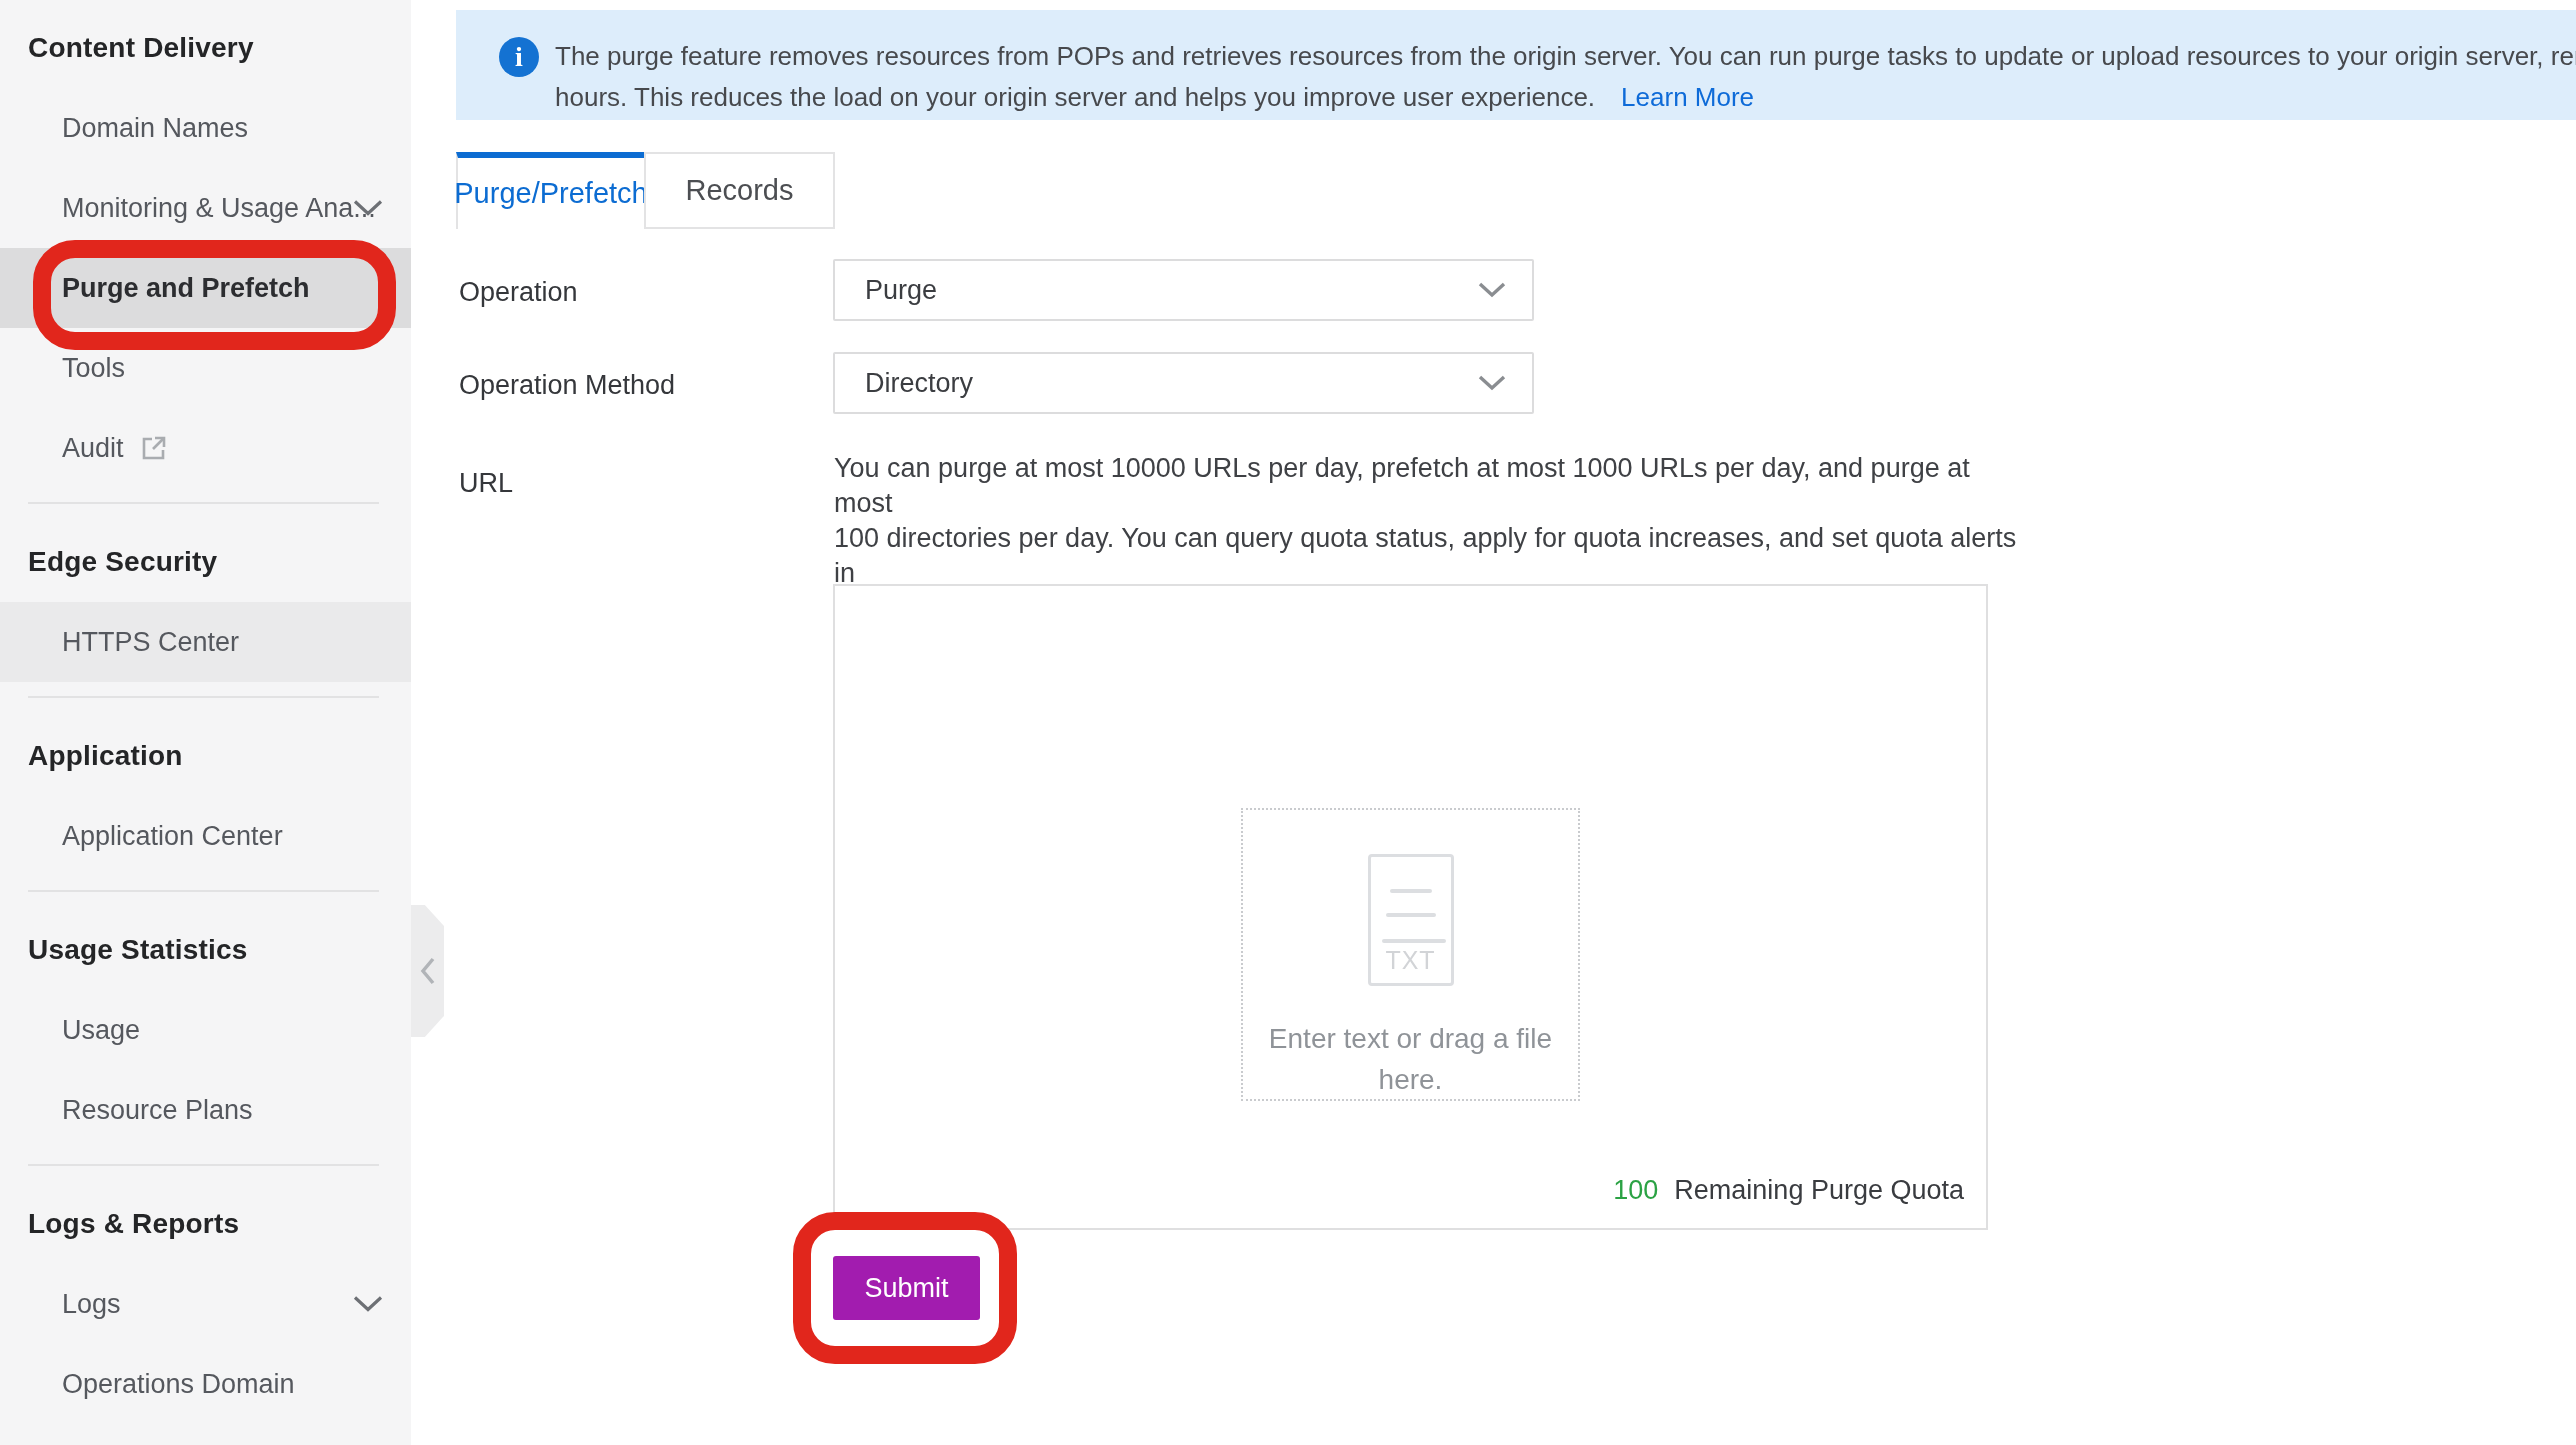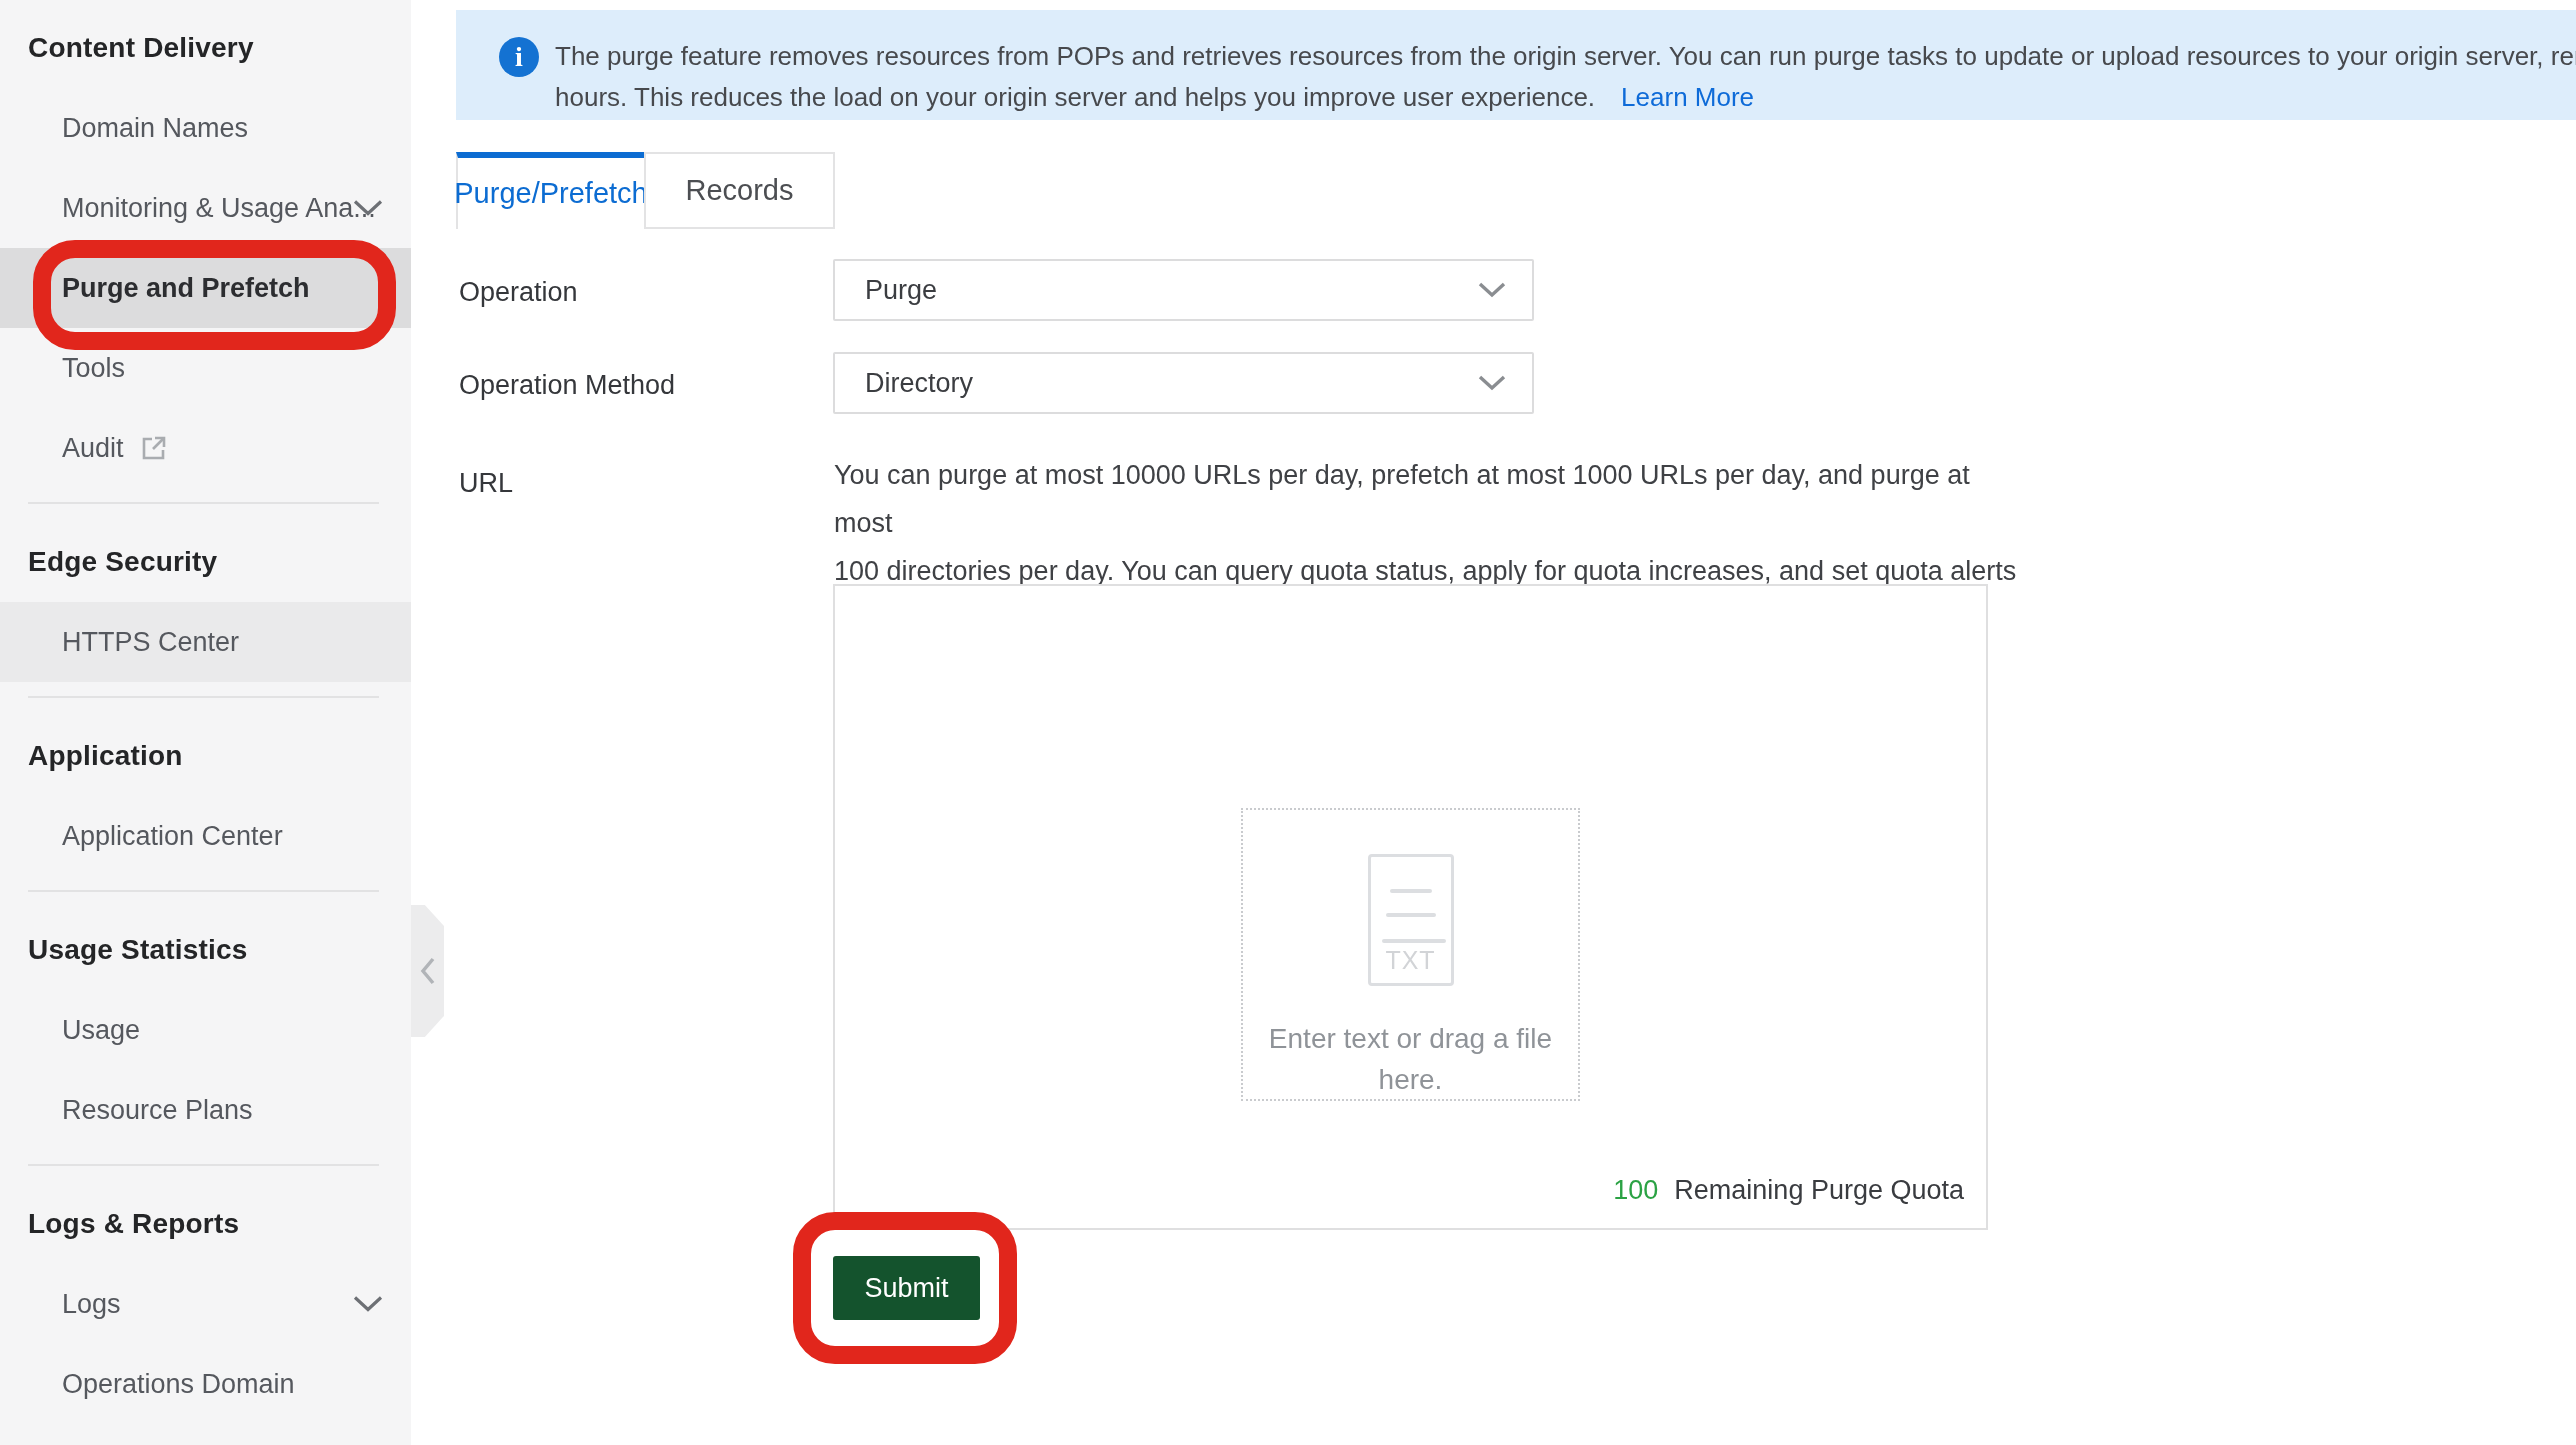--- a/index.html
+++ b/index.html
@@ -83,21 +83,21 @@
 
   .select {
     position:absolute; left:422px; width:701px; height:62px;
     border:2px solid #dcdcdd; background:#fff; border-radius:2px;
     display:flex; align-items:center; padding:0 30px; font-size:27px; color:#3b3d41; cursor:pointer;
   }
   .sel-operation { top:259px; }
   .sel-method    { top:352px; }
   .select svg { position:absolute; right:26px; top:50%; transform:translateY(-50%); }
 
-  .url-help { position:absolute; left:423px; top:451px; width:1188px; font-size:27px; color:#3f4145; line-height:48px; }
+  .url-help { position:absolute; left:423px; top:451px; width:1188px; font-size:27px; color:#3f4145; line-height:35px; }
   .url-help a { margin-left:26px; }
 
   .url-box {
     position:absolute; left:422px; top:584px; width:1155px; height:646px;
     border:2px solid #dfdfe0; background:#fff;
   }
   .dropzone {
     position:absolute; left:406px; top:222px; width:339px; height:293px;
     border:2px dotted #c9cbce; cursor:pointer;
   }
@@ -116,21 +116,21 @@
   .dropzone-text {
     position:absolute; left:50%; transform:translateX(-50%); top:208px; width:310px;
     text-align:center; font-size:28px; color:#8f9398; line-height:41px;
   }
   .quota { position:absolute; right:22px; bottom:22px; font-size:27px; }
   .quota .val { color:#2ba244; margin-right:16px; }
   .quota .lab { color:#3a3c40; }
 
   .submit-btn {
     position:absolute; left:422px; top:1256px; width:147px; height:64px;
-    background:#14532d; color:#fff; font-size:27px; border:none; border-radius:3px;
+    background:#a21caf; color:#fff; font-size:27px; border:none; border-radius:3px;
     display:flex; align-items:center; justify-content:center; cursor:pointer;
     font-family:"Liberation Sans", sans-serif;
   }
   .main .annot-submit { left:382px; }
 </style>
 </head>
 <body>
 
 <div class="page">
 

